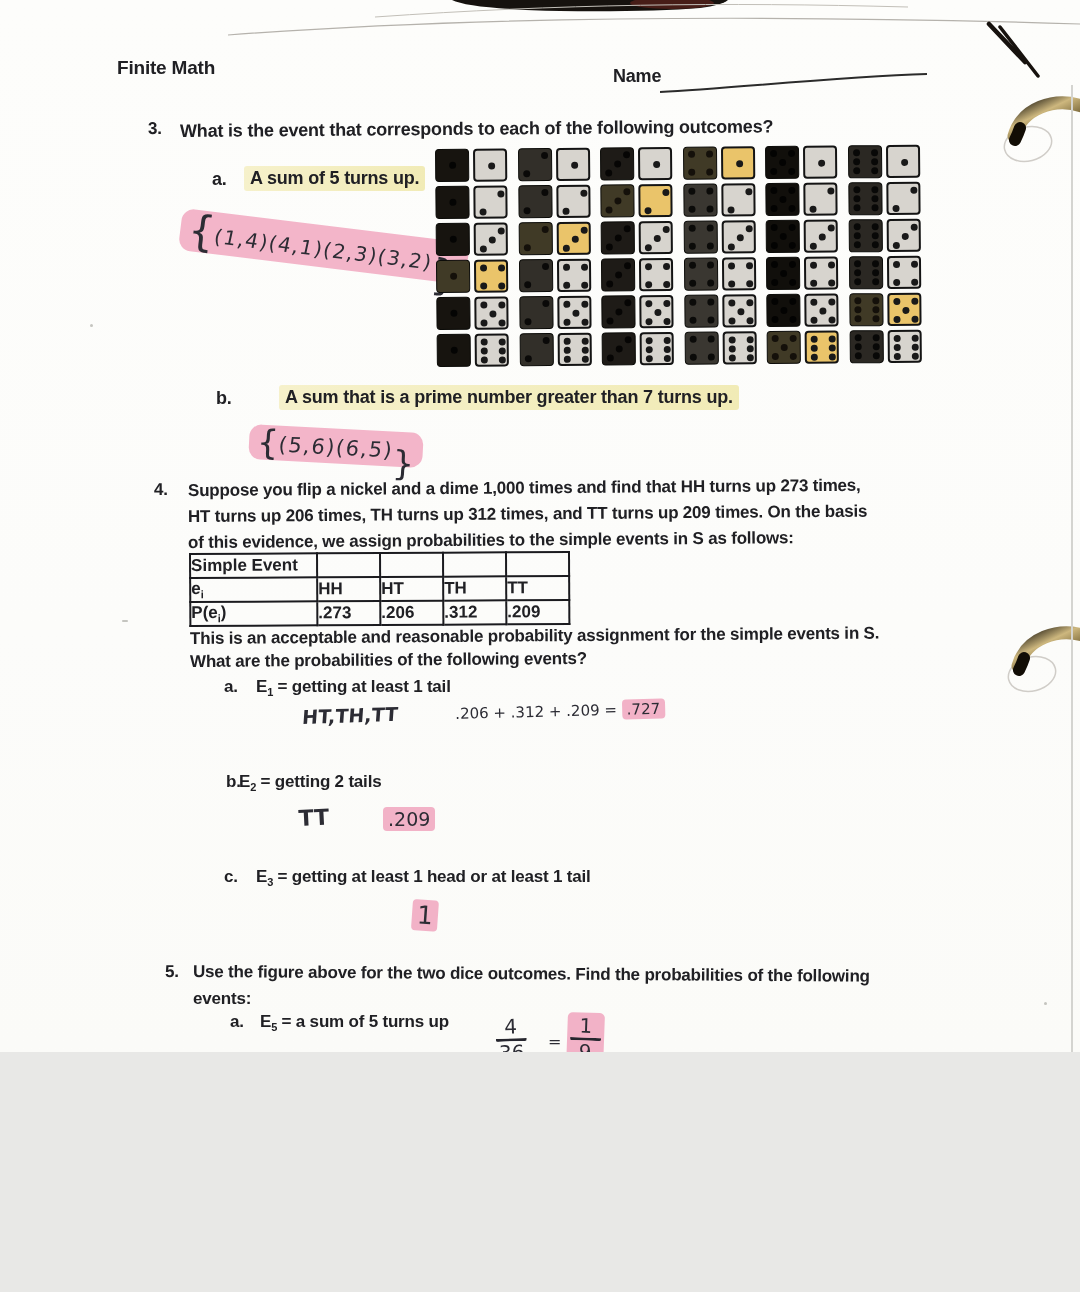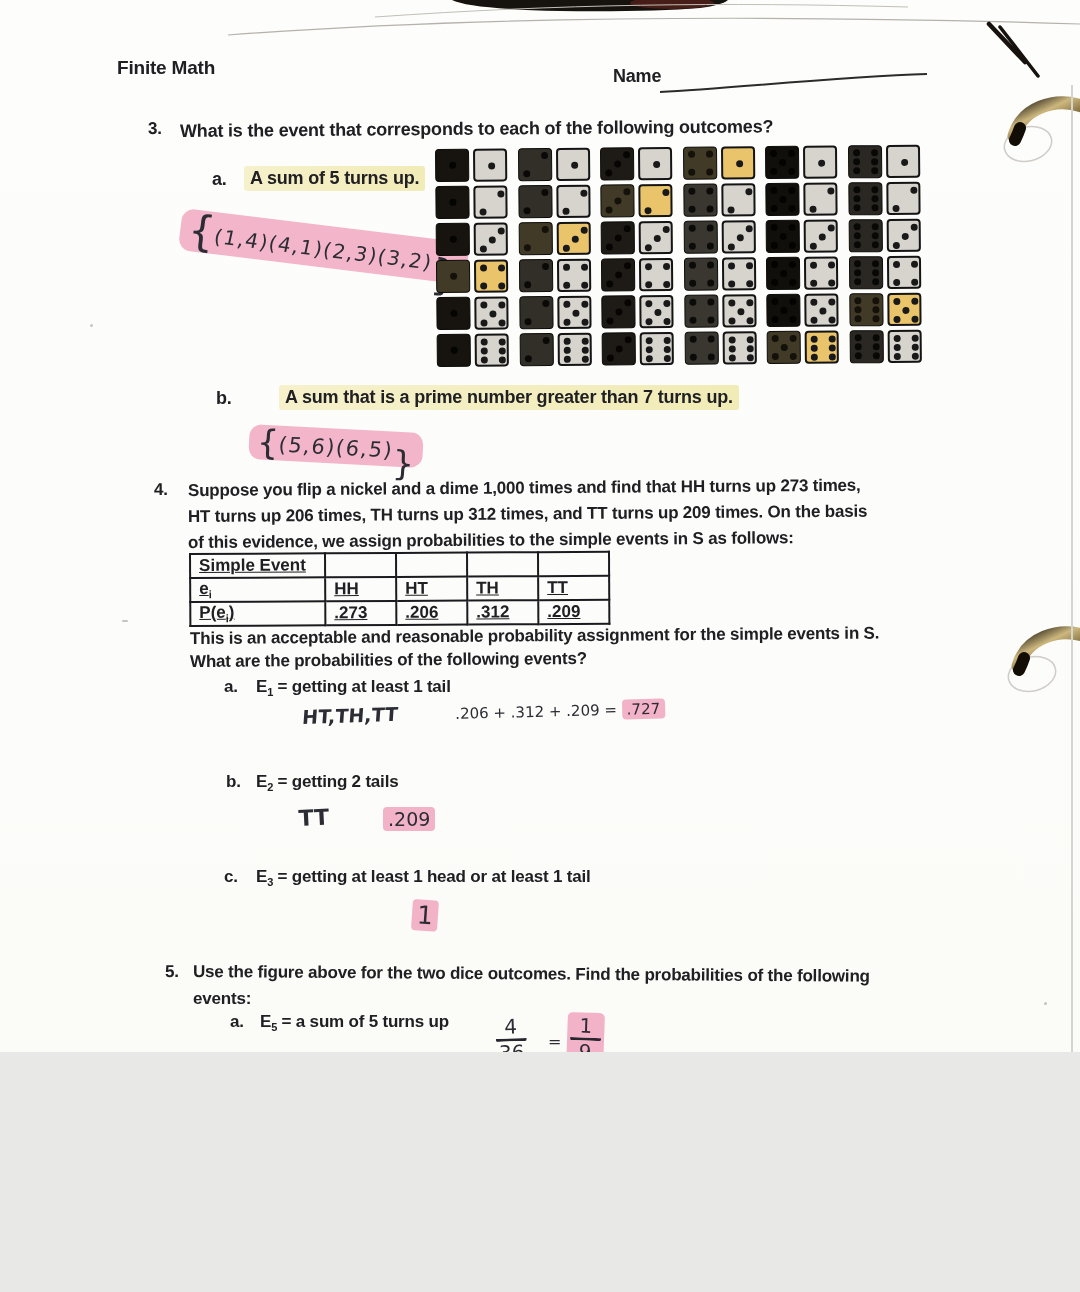--- a/index.html
+++ b/index.html
@@ -15,21 +15,21 @@
   .hw-set .brace.close{transform:translateY(14px);}
   .hw-set .settext{font-size:20px;letter-spacing:1.5px;padding-top:10px;transform:skewX(-5deg);}
   .hw-set.small .brace{font-size:34px;}
   .hw-set.small .settext{font-size:21px;padding-top:5px;}
   .hl-p{background:#f2b2c7;border-radius:4px;padding:1px 5px;}
   .hw-frac{display:inline-flex;flex-direction:column;align-items:center;font-size:20px;line-height:1.1;}
   .hw-frac .num{border-bottom:3px solid #26262e;padding:0 9px 1px;border-radius:2px;}
   .hw-frac.res{background:#f2b2c7;border-radius:5px;padding:2px 3px;}
   
   .ptable{position:absolute;left:189px;top:553px;border-collapse:collapse;transform:rotate(-0.3deg);transform-origin:left top;}
-  .ptable td{border:2px solid #1b1b1f;height:22px;font-size:17px;font-weight:bold;color:#202024;padding:0 4px 0 8px;vertical-align:middle;text-decoration:underline;}
+  .ptable td{border:2px solid #1b1b1f;height:22px;font-size:17px;font-weight:bold;color:#202024;padding:0 4px 0 0;vertical-align:middle;}
   .ptable td.c0{width:121px;}
   .ptable td.cn{width:57px;}
   .ptable sub{font-size:11px;}
   
   #dice-grid{position:absolute;left:435px;top:149px;width:500px;height:226px;transform:rotate(-0.5deg);transform-origin:left top;}
   .die-pair{position:absolute;width:72px;height:33px;}
   .die{position:absolute;width:34px;height:33px;border-radius:4px;box-sizing:border-box;}
   .die-dark{left:0;top:0;border:1px solid #0b0b08;color:rgba(0,0,0,0.8);}
   .die-light{left:38px;top:0;background:#d7d4ce;border:2.5px solid #141414;color:#191919;}
   .die-light.hl-light{background:#eac46a;}
@@ -638,21 +638,21 @@
   <div class="pline tiltL" style="left:190px;top:652px;">What are the probabilities of the following events?</div>
 
   <div class="pline" style="left:224px;top:677px;">a.</div>
   <div class="pline" style="left:256px;top:677px;"><span>E</span><sub>1</sub> <span>= getting at least 1 tail</span></div>
   <div class="hw" style="left:303px;top:706px;font-size:19px;transform:rotate(-2deg) skewX(-6deg);font-weight:bold;">HT,TH,TT</div>
   <div class="hw" style="left:455px;top:705px;font-size:15px;transform:rotate(-1.5deg);">
     <span>.206 + .312 + .209 =</span> <span class="hl-p">.727</span>
   </div>
 
   <div class="pline" style="left:226px;top:772px;">b.</div>
-  <div class="pline" style="left:256px;top:772px;"><span>E</span><sub>2</sub> <span>= getting 2 tails</span></div>
+  <div class="pline" style="left:239px;top:772px;"><span>E</span><sub>2</sub> <span>= getting 2 tails</span></div>
   <div class="hw" style="left:298px;top:806px;font-size:22px;transform:rotate(-3deg);font-weight:bold;">TT</div>
   <div class="hw" style="left:383px;top:808px;font-size:19px;"><span class="hl-p">.209</span></div>
 
   <div class="pline" style="left:224px;top:867px;">c.</div>
   <div class="pline" style="left:256px;top:867px;"><span>E</span><sub>3</sub> <span>= getting at least 1 head or at least 1 tail</span></div>
   <div class="hw" style="left:413px;top:900px;font-size:25px;transform:rotate(4deg);"><span class="hl-p">1</span></div>
 
   <div class="pline tiltR" style="left:165px;top:962px;">5.</div>
   <div class="pline tiltR" style="left:193px;top:962px;">Use the figure above for the two dice outcomes. Find the probabilities of the following</div>
   <div class="pline" style="left:193px;top:989px;">events:</div>

